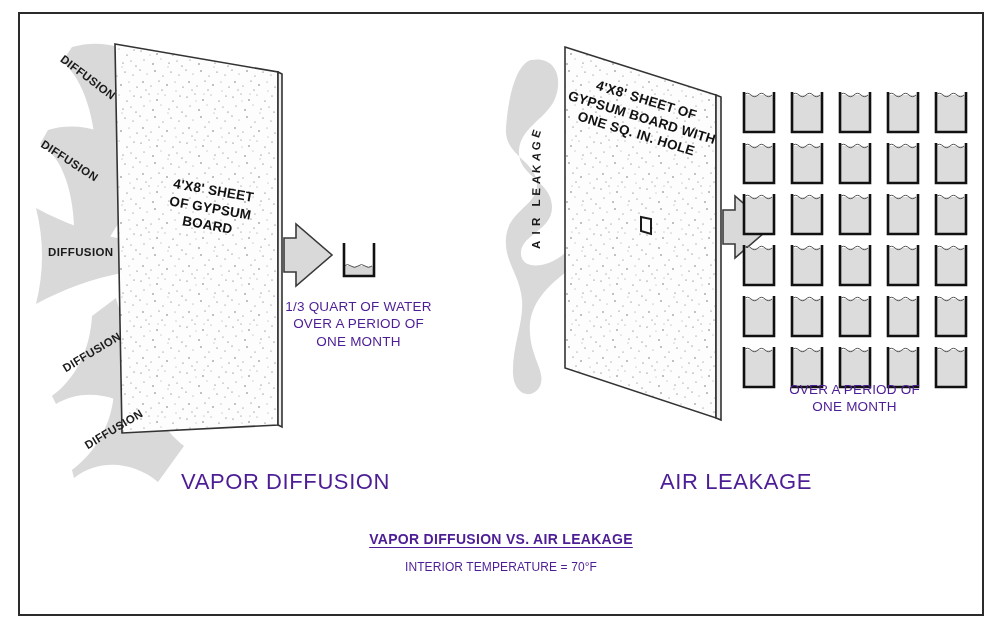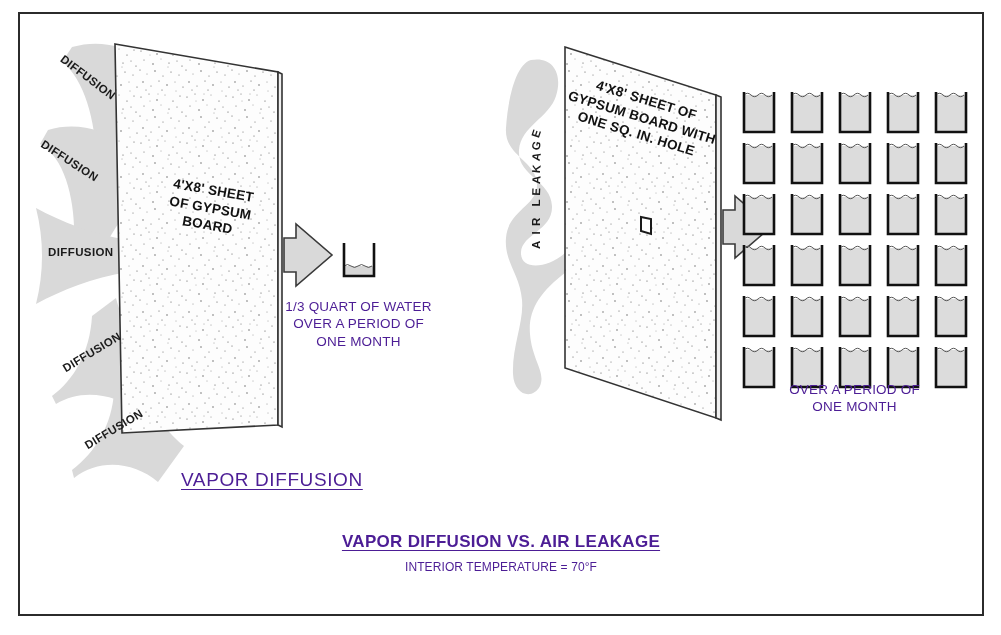--- a/index.html
+++ b/index.html
@@ -42,28 +42,27 @@
     color: #4c1d95;
     white-space: nowrap;
     line-height: 1.28;
   }
   .caption {
     font-size: 13.5px;
     letter-spacing: 0.2px;
     text-align: center;
   }
   .section-label {
-    font-size: 19px;
+    font-size: 22px;
     letter-spacing: 0.6px;
-    text-decoration: underline;
     text-underline-offset: 3px;
-    text-align: left;
+    text-align: right;
   }
   .main-title {
-    font-size: 17px;
+    font-size: 14px;
     font-weight: bold;
     letter-spacing: 0.3px;
     text-decoration: underline;
     text-underline-offset: 3px;
     text-align: center;
   }
   .sub-title {
     font-size: 12px;
     letter-spacing: 0.1px;
     text-align: center;
@@ -397,16 +396,17 @@
     <div>4'X8' SHEET OF</div>
     <div>GYPSUM BOARD WITH</div>
     <div>ONE SQ. IN. HOLE</div>
   </div>
 
   <div class="txt caption" style="left:762px; top:381px; width:185px;">
     <div>OVER A PERIOD OF</div>
     <div>ONE MONTH</div>
   </div>
 
+  <div class="txt section-label" style="left:660px; top:468px; width:140px;">AIR LEAKAGE</div>
 
   <div class="txt main-title" style="left:311px; top:531px; width:380px;">VAPOR DIFFUSION VS. AIR LEAKAGE</div>
   <div class="txt sub-title" style="left:311px; top:560px; width:380px;">INTERIOR TEMPERATURE = 70°F</div>
 </div>
 
 </body></html>

